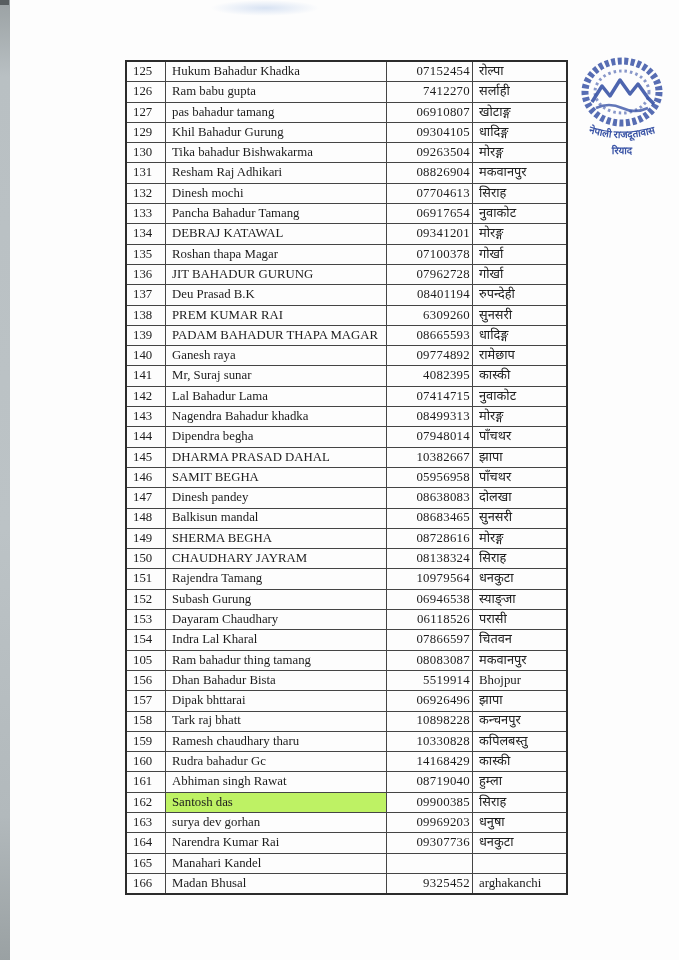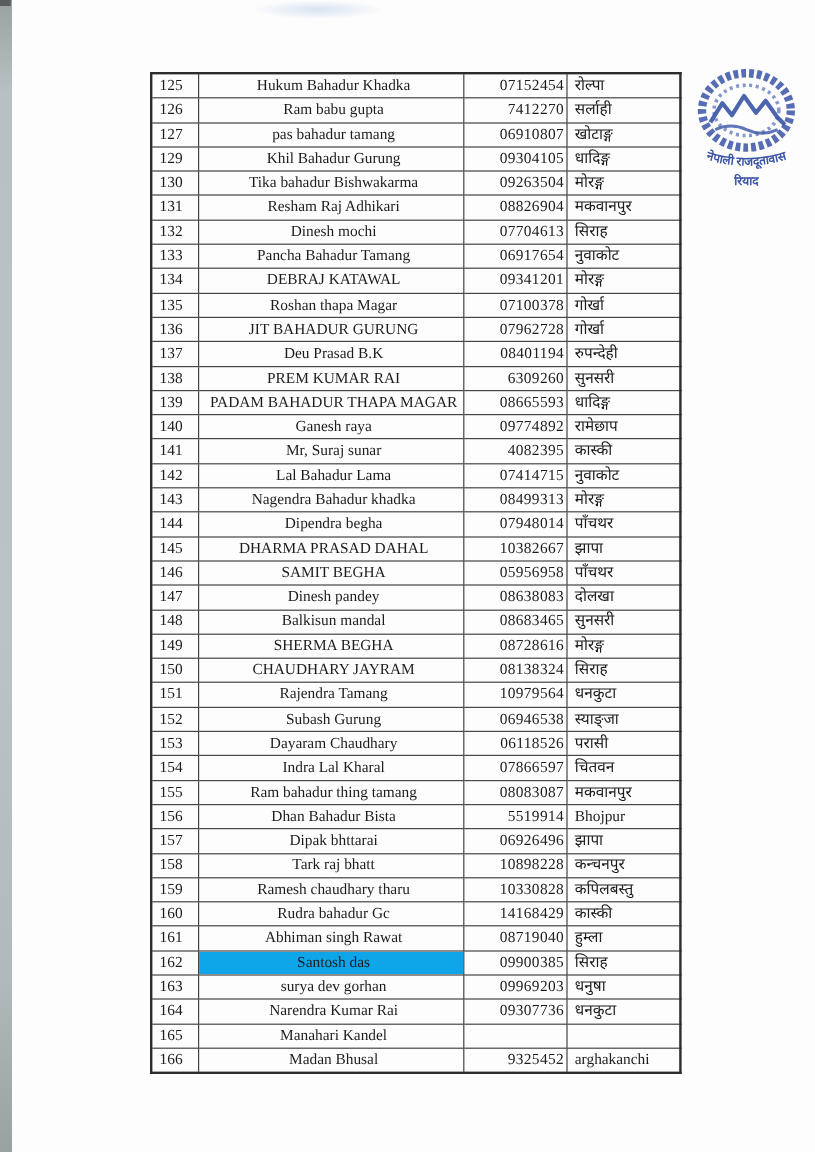--- a/index.html
+++ b/index.html
@@ -28,24 +28,24 @@
     border:1px solid #454545;
     height:19.3px;
     padding:0 2px 0 6px;
     font-size:12.8px;
     color:#1c1c1c;
     white-space:nowrap;
     overflow:hidden;
     line-height:1.05;
   }
   td.sn{width:30px;}
-  td.name{width:212px;text-align:center;}
+  td.name{width:212px;}
   td.num{width:77px;font-size:13px;letter-spacing:0.3px;text-align:right;}
   td.dist{width:85px;font-size:13.2px;}
-  td.hl{background:#0ea5e9;}
+  td.hl{background:#bef264;}
   .stamp{
     position:absolute;left:576px;top:56px;width:92px;height:104px;
   }
   .stamp svg{display:block;}
 </style>
 </head>
 <body>
 
 <div class="scan-strip"></div>
 <div class="scan-corner"></div>
@@ -221,21 +221,21 @@
         <td class="num">06118526</td>
         <td class="dist">परासी</td>
       </tr>
       <tr>
         <td class="sn">154</td>
         <td class="name">Indra Lal Kharal</td>
         <td class="num">07866597</td>
         <td class="dist">चितवन</td>
       </tr>
       <tr>
-        <td class="sn">155</td>
+        <td class="sn">105</td>
         <td class="name">Ram bahadur thing tamang</td>
         <td class="num">08083087</td>
         <td class="dist">मकवानपुर</td>
       </tr>
       <tr>
         <td class="sn">156</td>
         <td class="name">Dhan Bahadur Bista</td>
         <td class="num">5519914</td>
         <td class="dist">Bhojpur</td>
       </tr>

